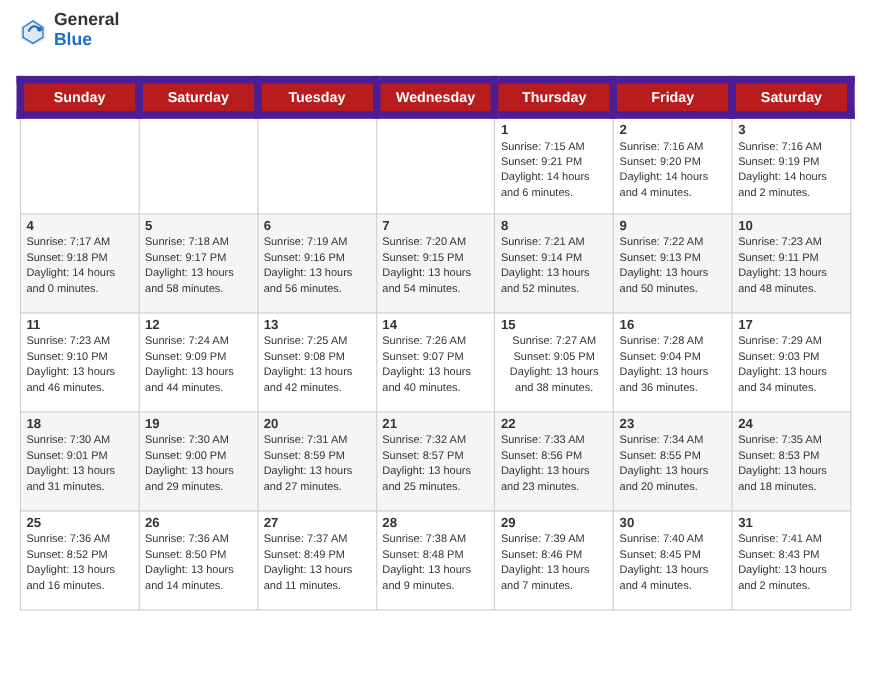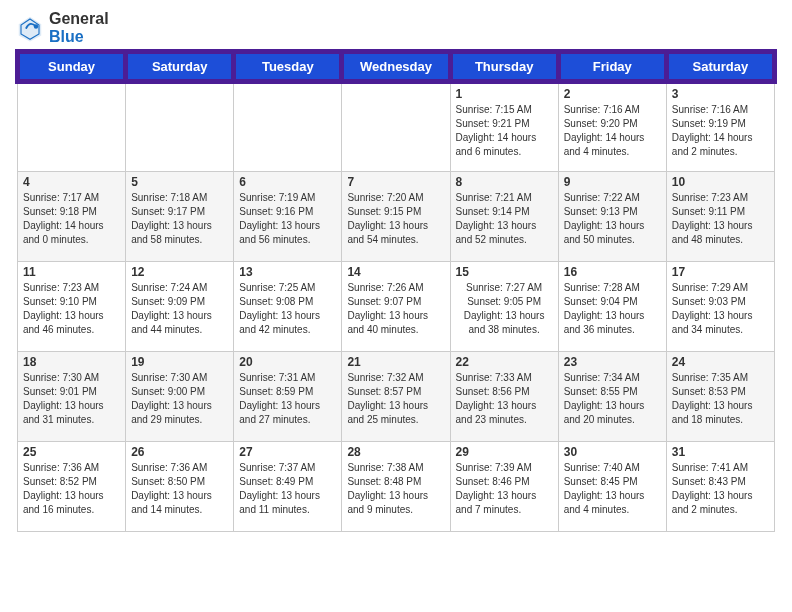--- a/index.html
+++ b/index.html
@@ -11,21 +11,21 @@
       overflow: hidden;
     }
     .page {
       width: 792px;
       padding: 10px 15px;
     }
     .header-row {
       display: flex;
       justify-content: space-between;
       align-items: flex-start;
-      margin-bottom: 4px;
+      margin-bottom: 24px;
     }
     .logo {
       display: flex;
       align-items: center;
       gap: 4px;
     }
     .logo-text {
       display: flex;
       flex-direction: column;
       line-height: 1.1;
@@ -56,26 +56,26 @@
     .location {
       font-size: 16px;
       color: #555;
     }
     table {
       width: 100%;
       border-collapse: collapse;
       table-layout: fixed;
     }
     thead tr th {
-      background-color: #1d4ed8;
+      background-color: #b91c1c;
       color: #fff;
       text-align: center;
       padding: 5px 1px;
       font-size: 13px;
-      border: 5px solid #4c1d95;
+      border: 7px solid #4c1d95;
     }
     tbody tr td {
       border: 1px solid #ccc;
       vertical-align: top;
       padding: 3px 5px;
       font-size: 10.5px;
       color: #333;
       height: 90px;
       background: #fff;
     }

